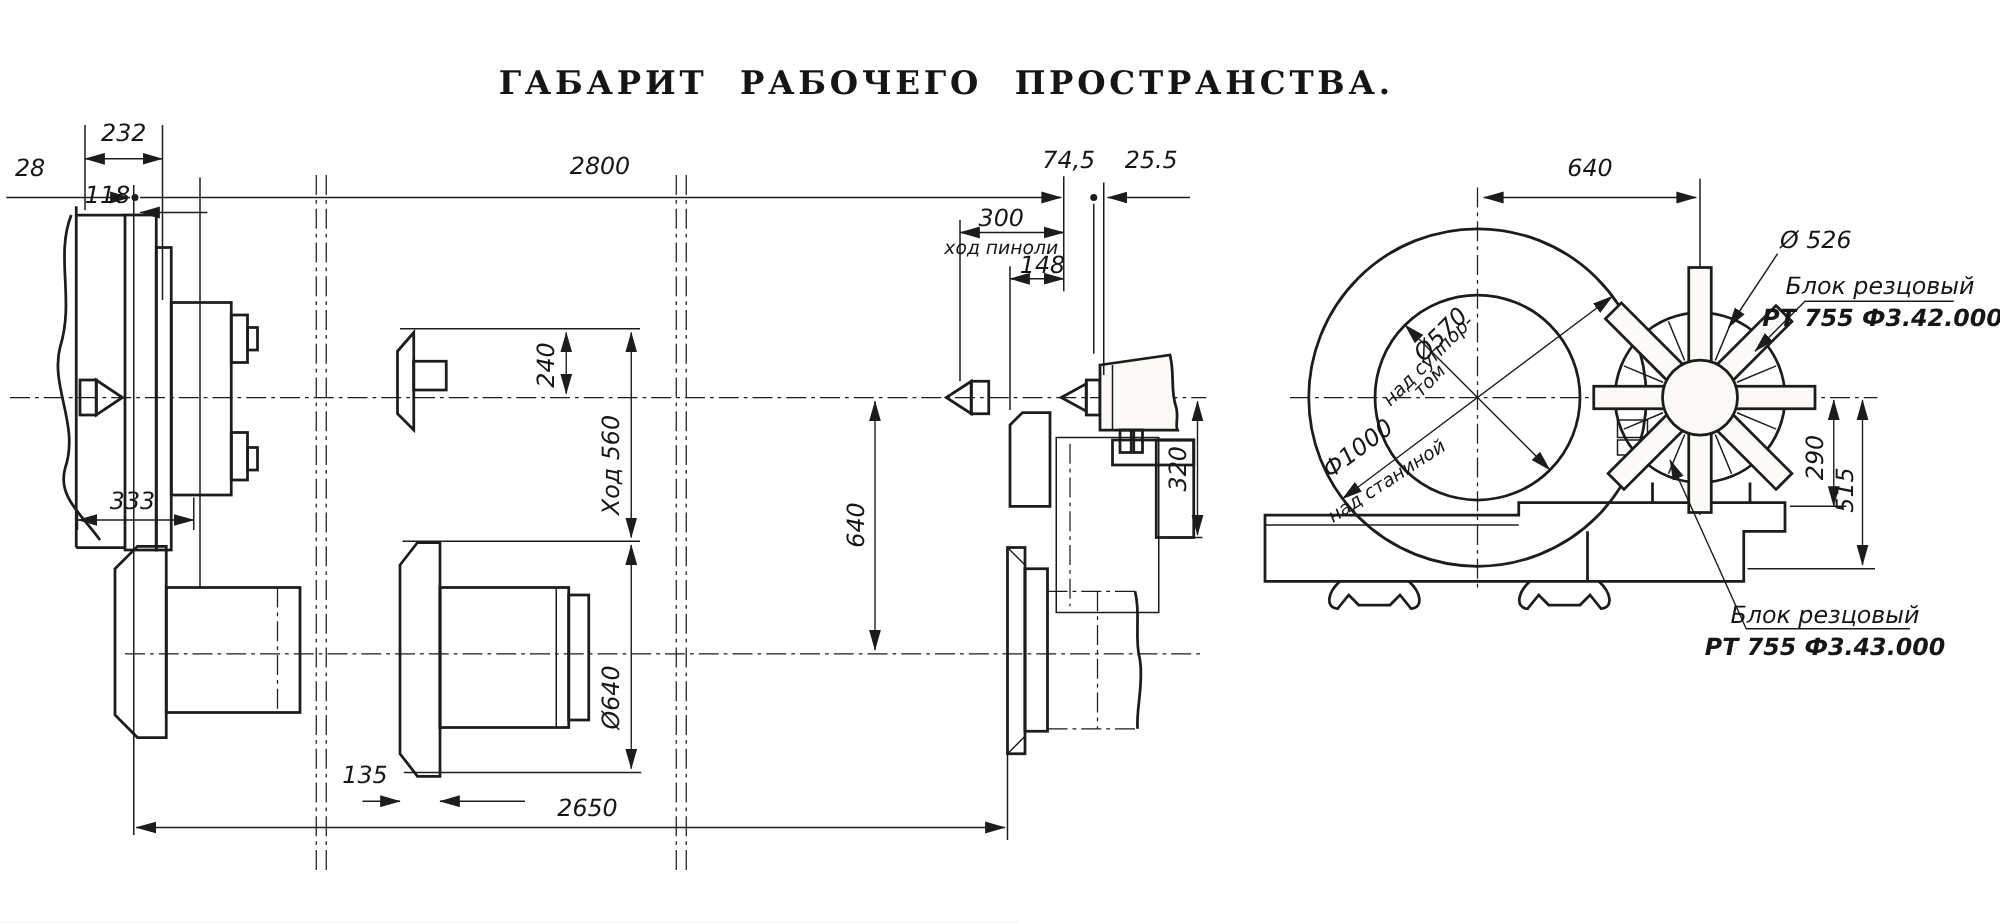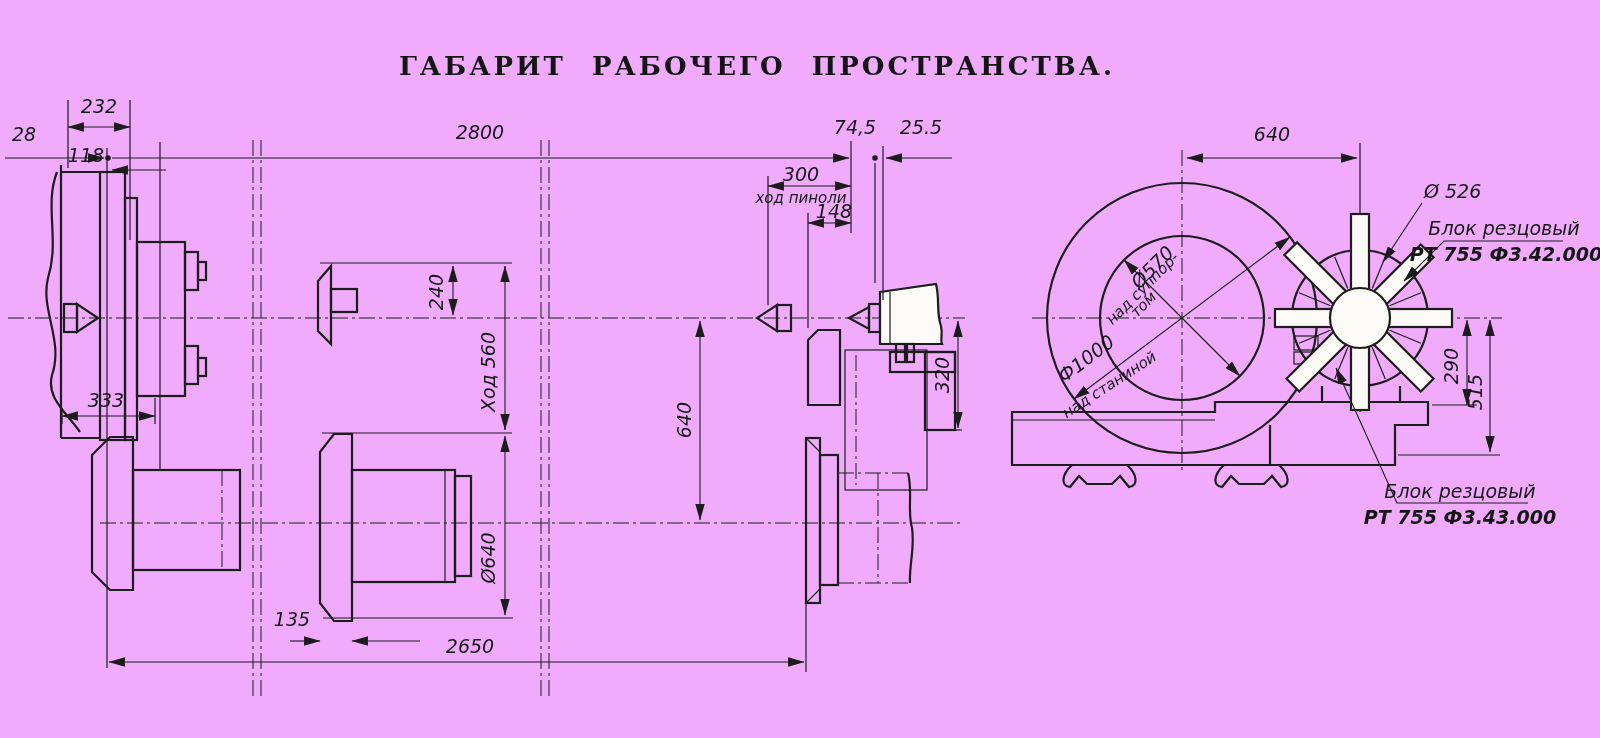--- a/index.html
+++ b/index.html
@@ -1,16 +1,16 @@
 <!DOCTYPE html>
 <html><head>
 <meta charset="utf-8">
 <style>
   html,body{margin:0;padding:0;background:#e9e9e7;}
-  .stage{width:1600px;height:738px;background:#f0abfc;position:relative;overflow:hidden;}
+  .stage{width:1600px;height:738px;background:#ffffff;position:relative;overflow:hidden;}
   svg{display:block;}
   .sh{stroke:#1c1c1c;stroke-width:2.2;fill:none;stroke-linejoin:miter;stroke-linecap:butt;}
   .shf{stroke:#1c1c1c;stroke-width:2.2;fill:#fbfaf6;stroke-linejoin:miter;}
   .thin{stroke:#1c1c1c;stroke-width:1.2;fill:none;}
   .cl{stroke:#1c1c1c;stroke-width:1;fill:none;stroke-dasharray:16 4 3 4;}
   .dim{stroke:#1c1c1c;stroke-width:1.1;fill:none;}
   .dot{fill:#1c1c1c;}
   .dtxt{font:italic 19px "DejaVu Sans",sans-serif;fill:#161616;}
   .dtsm{font:italic 15px "DejaVu Sans",sans-serif;fill:#161616;}
   .dtbd{font:italic bold 19px "DejaVu Sans",sans-serif;fill:#161616;}

